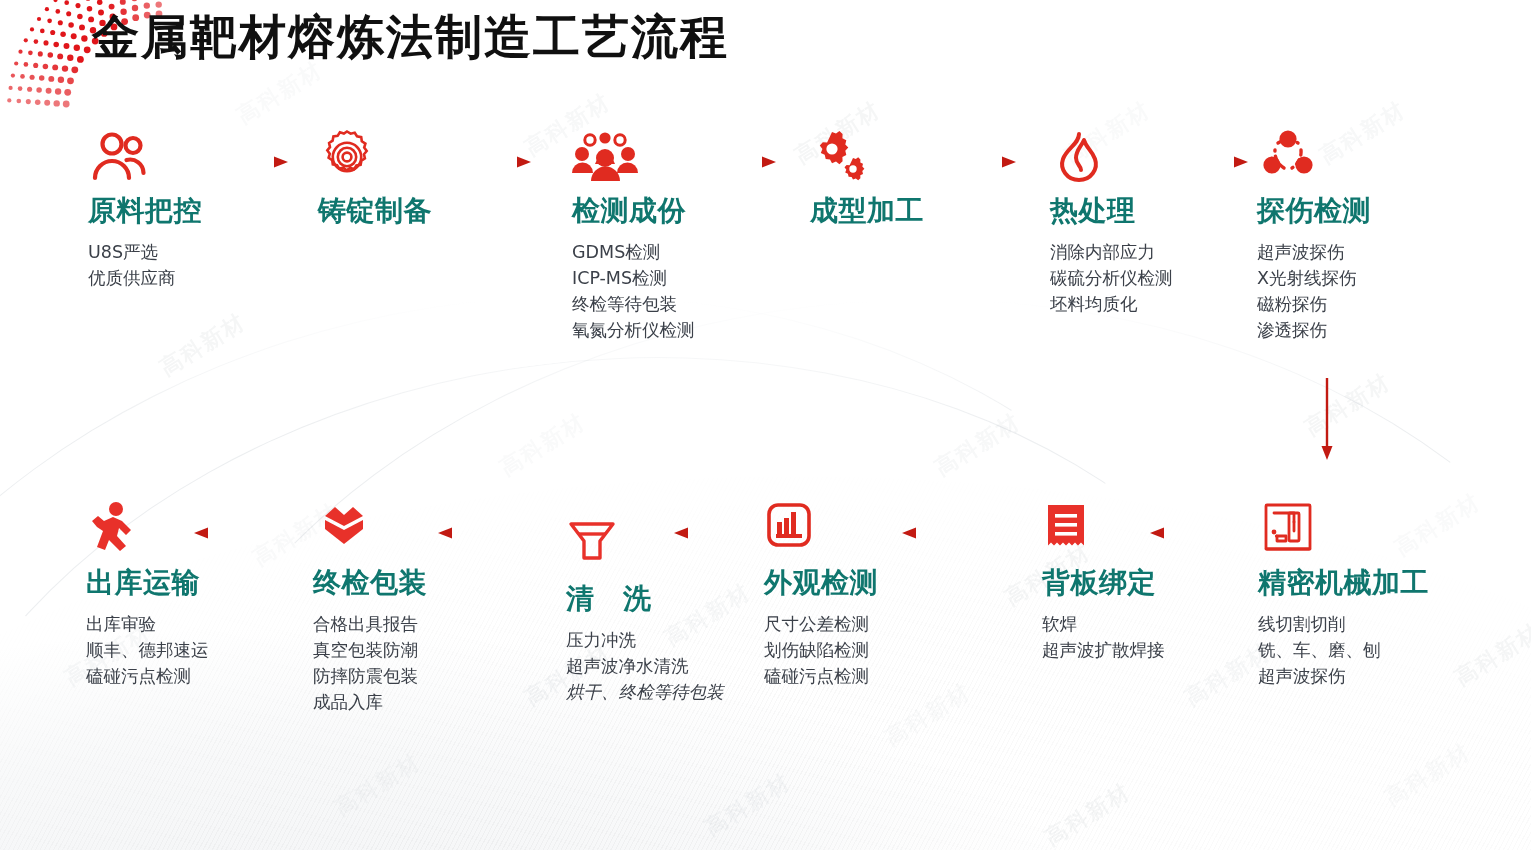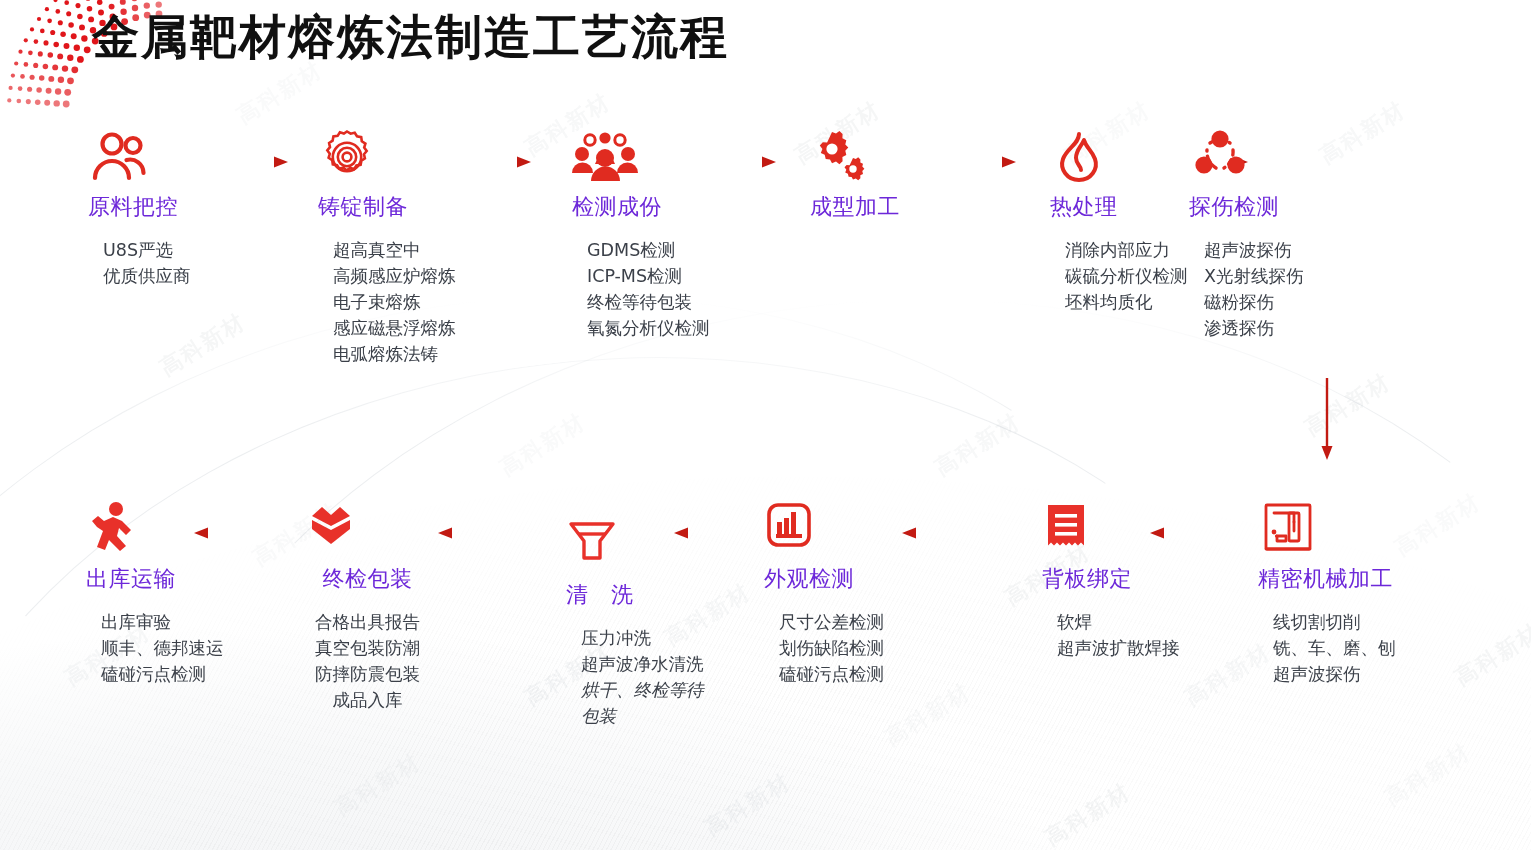--- a/index.html
+++ b/index.html
@@ -73,28 +73,28 @@
     font-family: "DejaVu Sans", "Liberation Sans", sans-serif;
     white-space: nowrap;
   }
 
   
   .step { position: absolute; }
   .step .icon { height: 58px; display: block; margin-bottom: 6px; }
   .step .icon svg { display: block; }
   .step h3 {
     margin: 0 0 9px 0;
-    font-size: 22px;
-    font-weight: 400;
-    color: #6d28d9;
+    font-size: 28px;
+    font-weight: 700;
+    color: #0f766e;
     letter-spacing: 0.5px;
     white-space: nowrap;
     font-family: "DejaVu Sans", "Liberation Sans", sans-serif;
   }
-  .step ul { margin: 15px; padding: 0; list-style: none; }
+  .step ul { margin: 0; padding: 0; list-style: none; }
   .step ul li {
     font-size: 17.5px;
     line-height: 26px;
     color: #3b4049;
     font-family: "DejaVu Sans", "Liberation Sans", sans-serif;
     white-space: nowrap;
   }
   .step ul li.wrap { white-space: normal; font-style: italic; }
 
   
@@ -277,27 +277,20 @@
       <svg width="58" height="58" viewBox="0 0 58 58">
         <g fill="none" stroke="#e02b20" stroke-width="2.6">
           <path d="M29 3.5 l3.6 2.2 4.1-.9 2.3 3.5 4.2.8 .6 4.2 3.6 2.3-1.2 4.0 2.5 3.4-2.7 3.3 .9 4.1-3.5 2.3-.8 4.2-4.2 .6-2.3 3.6-4.0-1.2-3.4 2.5-3.3-2.7-4.1 .9-2.3-3.5-4.2-.8-.6-4.2-3.6-2.3 1.2-4.0-2.5-3.4 2.7-3.3-.9-4.1 3.5-2.3 .8-4.2 4.2-.6 2.3-3.6 4.0 1.2z"></path>
           <circle cx="29" cy="29" r="14.2"></circle>
           <circle cx="29" cy="29" r="9.2"></circle>
           <circle cx="29" cy="29" r="4.4"></circle>
         </g>
       </svg>
     </span>
     <h3>铸锭制备</h3>
-    <ul>
-      <li>超高真空中</li>
-      <li>高频感应炉熔炼</li>
-      <li>电子束熔炼</li>
-      <li>感应磁悬浮熔炼</li>
-      <li>电弧熔炼法铸</li>
-    </ul>
   </div>
 
   <div class="arrow-h" style="left:443px; top:155px; width:90px;">
     <svg width="90" height="14" viewBox="0 0 90 14">
       <defs>
           <linearGradient id="gR2" x1="0" y1="0" x2="1" y2="0">
         <stop offset="0" stop-color="#e8837c"></stop>
             <stop offset="1" stop-color="#c21a12"></stop>
           </linearGradient>
         </defs>
@@ -394,21 +387,21 @@
           <linearGradient id="gR5" x1="0" y1="0" x2="1" y2="0">
         <stop offset="0" stop-color="#e8837c"></stop>
             <stop offset="1" stop-color="#c21a12"></stop>
           </linearGradient>
         </defs>
       <line x1="0" y1="7" x2="76" y2="7" stroke="url(#gR5)" stroke-width="2.4"></line>
       <polygon points="74,1.5 88,7 74,12.5" fill="#c21a12"></polygon>
     </svg>
   </div>
 
-  <div class="step" style="left:1189px; top:128px;">
+  <div class="step" style="left:1257px; top:128px;">
     <span class="icon">
       <svg width="62" height="58" viewBox="0 0 62 58">
         <g>
           <path d="M21 15 a19 19 0 0 1 20 0" fill="none" stroke="#e02b20" stroke-width="3.4" stroke-linecap="round" stroke-dasharray="5 5"></path>
           <path d="M44 22 a19 19 0 0 1 -9 18" fill="none" stroke="#e02b20" stroke-width="3.4" stroke-linecap="round" stroke-dasharray="5 5"></path>
           <path d="M27 40 a19 19 0 0 1 -9 -18" fill="none" stroke="#e02b20" stroke-width="3.4" stroke-linecap="round" stroke-dasharray="5 5"></path>
           <circle cx="31" cy="11" r="8.6" fill="#e02b20"></circle>
           <circle cx="15" cy="37" r="8.6" fill="#e02b20"></circle>
           <circle cx="47" cy="37" r="8.6" fill="#e02b20"></circle>
         </g>
@@ -555,21 +548,21 @@
           <linearGradient id="gL4" x1="1" y1="0" x2="0" y2="0">
         <stop offset="0" stop-color="#e8837c"></stop>
             <stop offset="1" stop-color="#c21a12"></stop>
           </linearGradient>
         </defs>
       <line x1="90" y1="7" x2="14" y2="7" stroke="url(#gL4)" stroke-width="2.4"></line>
       <polygon points="16,1.5 2,7 16,12.5" fill="#c21a12"></polygon>
     </svg>
   </div>
 
-  <div class="step" style="left:300px; top:500px;text-align:center;">
+  <div class="step" style="left:313px; top:500px;">
     <span class="icon">
       <svg width="62" height="58" viewBox="0 0 62 58">
         <g fill="#e8312a">
           <path d="M31 26 L12 16 L22 7 L31 15 z"></path>
           <path d="M31 26 L50 16 L40 7 L31 15 z"></path>
           <path d="M31 30 L12 20 L12 29 L31 44 z"></path>
           <path d="M31 30 L50 20 L50 29 L31 44 z"></path>
         </g>
       </svg>
     </span>

